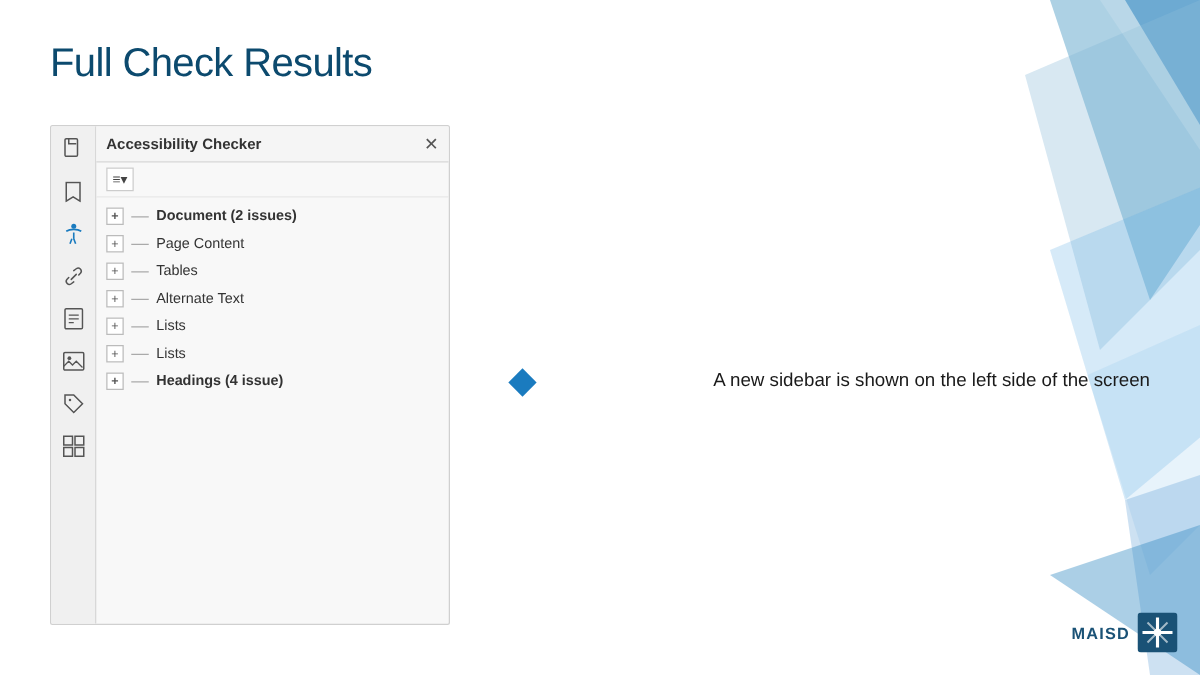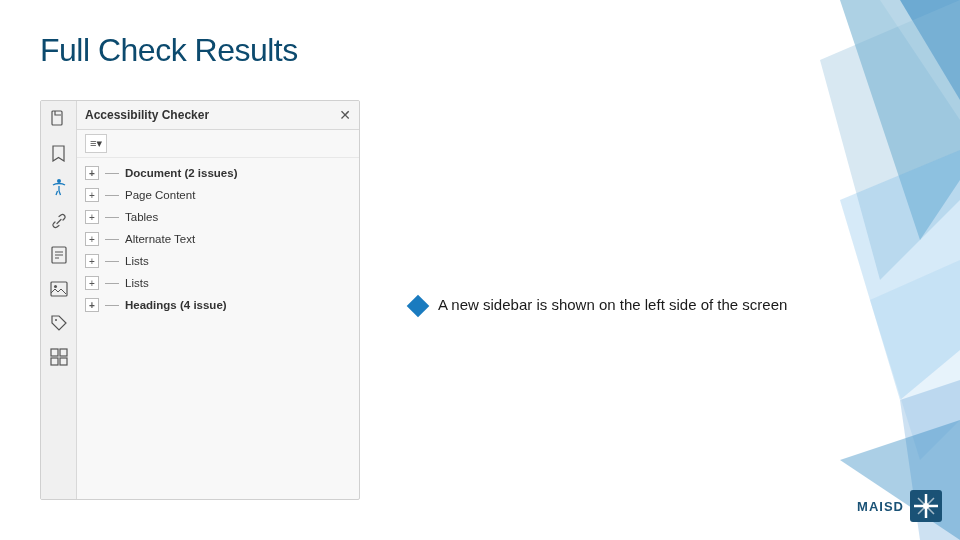--- a/index.html
+++ b/index.html
@@ -188,20 +188,21 @@
 
     
     .panel-right {
       flex: 1;
       display: flex;
       flex-direction: column;
       justify-content: center;
       gap: 20px;
       padding-left: 20px;
       padding-top: 10px;
+      text-align: right;
     }
     .bullet-item {
       display: flex;
       align-items: flex-start;
       gap: 12px;
     }
     .bullet-diamond {
       width: 16px;
       height: 16px;
       background: #1a7bbf;

